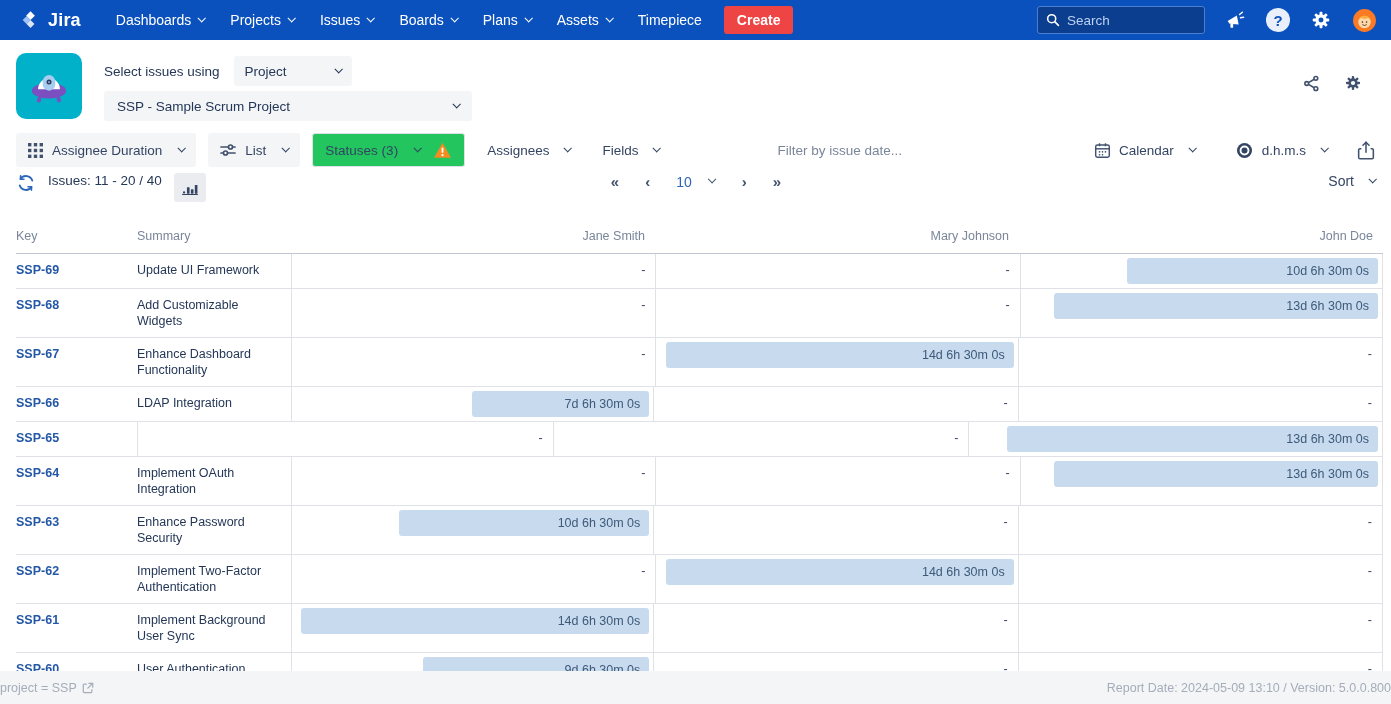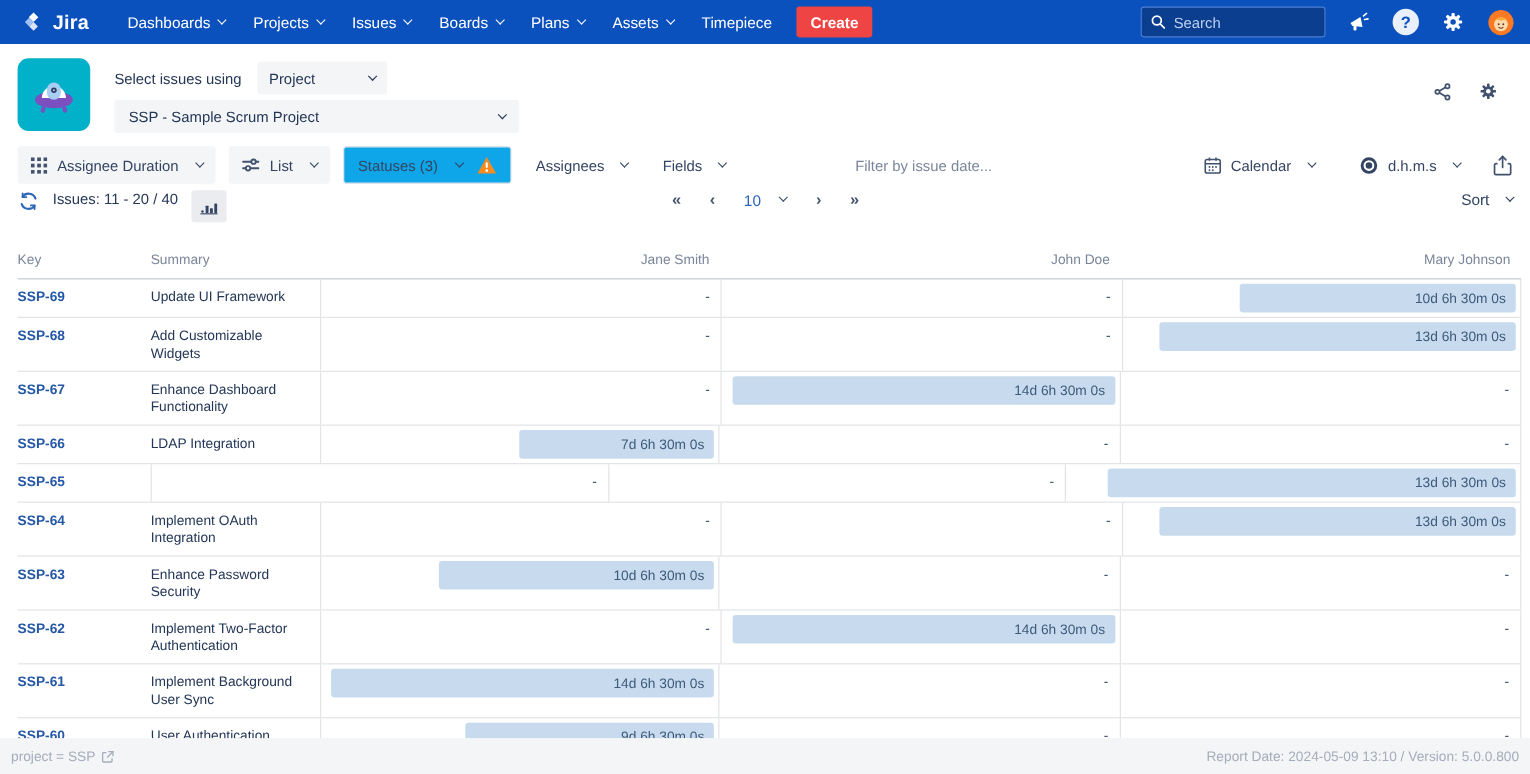--- a/index.html
+++ b/index.html
@@ -23,21 +23,21 @@
   .app-header { display: flex; padding: 13px 16px 8px 16px; }
   .app-icon { width: 66px; height: 66px; border-radius: 10px; background: #00b1c9; flex: 0 0 auto; display: flex; align-items: center; justify-content: center; }
   .header-fields { margin-left: 22px; display: flex; flex-direction: column; gap: 5px; padding-top: 3px; }
   .field-row1 { display: flex; align-items: center; gap: 14px; font-size: 13.5px; color: #243757; }
   .mini-select { background: #f4f5f7; border-radius: 3px; height: 30px; width: 118px; display: flex; align-items: center; justify-content: space-between; padding: 0 11px; font-size: 13.5px; color: #243757; cursor: pointer; }
   .proj-select { background: #f4f5f7; border-radius: 3px; height: 30px; width: 368px; display: flex; align-items: center; justify-content: space-between; padding: 0 13px; font-size: 13.5px; color: #243757; cursor: pointer; }
   .header-actions { margin-left: auto; display: flex; align-items: center; gap: 22px; color: #42526E; padding: 20px 12px 0 0; align-self: flex-start; }
   
   .toolbar { display: flex; align-items: center; padding: 4px 16px 6px 16px; gap: 12px; color: #344563; }
   .tb-btn { display: flex; align-items: center; gap: 9px; background: #f4f5f7; border-radius: 3px; height: 34px; padding: 0 12px; font-size: 13.5px; color: #344563; cursor: pointer; white-space: nowrap; }
-  .tb-btn.outlined { background: #0ea5e9; border: 1px solid #dfe1e6; }
+  .tb-btn.outlined { background: #22c55e; border: 1px solid #dfe1e6; }
   .tb-plain { display: flex; align-items: center; gap: 8px; height: 34px; padding: 0 10px; font-size: 13.5px; color: #344563; cursor: pointer; white-space: nowrap; }
   .date-filter { border: none; outline: none; background: transparent; font-family: inherit; font-size: 13.5px; color: #344563; margin-left: 96px; width: 190px; }
   .date-filter::placeholder { color: #7a869a; }
   .tb-right { margin-left: auto; display: flex; align-items: center; gap: 20px; }
   
   .pag-row { display: flex; align-items: flex-start; height: 46px; padding: 0 16px; position: relative; }
   .issues-label { font-size: 13.5px; color: #253858; margin-left: 12px; }
   .chart-btn { margin-left: 12px; width: 32px; height: 29px; background: #ebecf0; border-radius: 3px; display: flex; align-items: center; justify-content: center; cursor: pointer; }
   .pager { position: absolute; left: 50%; transform: translateX(-50%); display: flex; align-items: center; gap: 27px; color: #44546f; font-size: 15px; }
   .pg-arrow { cursor: pointer; font-weight: 700; letter-spacing: -1px; }
@@ -53,21 +53,21 @@
   .col-person { flex: 1 1 0; text-align: right; padding-right: 10px; }
   .key-cell { width: 121px; flex: 0 0 auto; padding: 9px 0; font-size: 12.5px; }
   .key-cell a { color: #2458a6; font-weight: 700; text-decoration: none; cursor: pointer; }
   .summary-cell { width: 154px; flex: 0 0 auto; padding: 8px 10px 8px 0; font-size: 12.5px; color: #243757; line-height: 16px; }
   .person-cell { flex: 1 1 0; border-left: 1px solid #dfe1e6; padding: 4px 4px; font-size: 12.5px; color: #344563; position: relative; }
   .person-cell:last-child { border-right: 1px solid #dfe1e6; }
   .person-cell.empty { text-align: right; padding: 9px 10px 0 0; }
   .person-cell:not(.empty) { display: flex; justify-content: flex-end; align-items: flex-start; }
   .dur-bar { height: 26px; background: #c8dbee; border-radius: 3px; display: flex; align-items: center; justify-content: flex-end; padding-right: 9px; color: #3d5a7a; white-space: nowrap; }
   
-  .footer { position: absolute; left: 0; right: 0; bottom: 0; height: 33px; background: #f4f5f7; display: flex; align-items: center; justify-content: space-between; padding: 0 10px; color: #a5adba; font-size: 12.5px; }
+  .footer { position: absolute; left: 0; right: 0; bottom: 0; height: 33px; background: #f4f5f7; display: flex; align-items: center; justify-content: space-between; padding: 0 0; color: #a5adba; font-size: 12.5px; }
   .footer .q { display: flex; align-items: center; gap: 5px; }
   svg { display: block; }
 </style>
 </head>
 <body>
 
 <div class="navbar">
   <div class="brand">
     <span>
       <svg width="21" height="21" viewBox="0 0 24 24">
@@ -335,22 +335,22 @@
     <span>Sort</span>
     <span class="chev"></span>
   </div>
 </div>
 
 <div class="grid">
   <div class="g-head">
     <span class="col-key">Key</span>
     <span class="col-sum">Summary</span>
     <span class="col-person">Jane Smith</span>
+    <span class="col-person">Mary Johnson</span>
     <span class="col-person">John Doe</span>
-    <span class="col-person">Mary Johnson</span>
   </div>
   <div id="table-body">
   <div class="g-row">
     <span class="key-cell"><a>SSP-69</a></span>
     <span class="summary-cell">Update UI Framework</span>
     <span class="person-cell empty">-</span>
     <span class="person-cell empty">-</span>
     <span class="person-cell">
           <div class="dur-bar" style="width: 70.9%;">10d 6h 30m 0s</div>
         </span>

